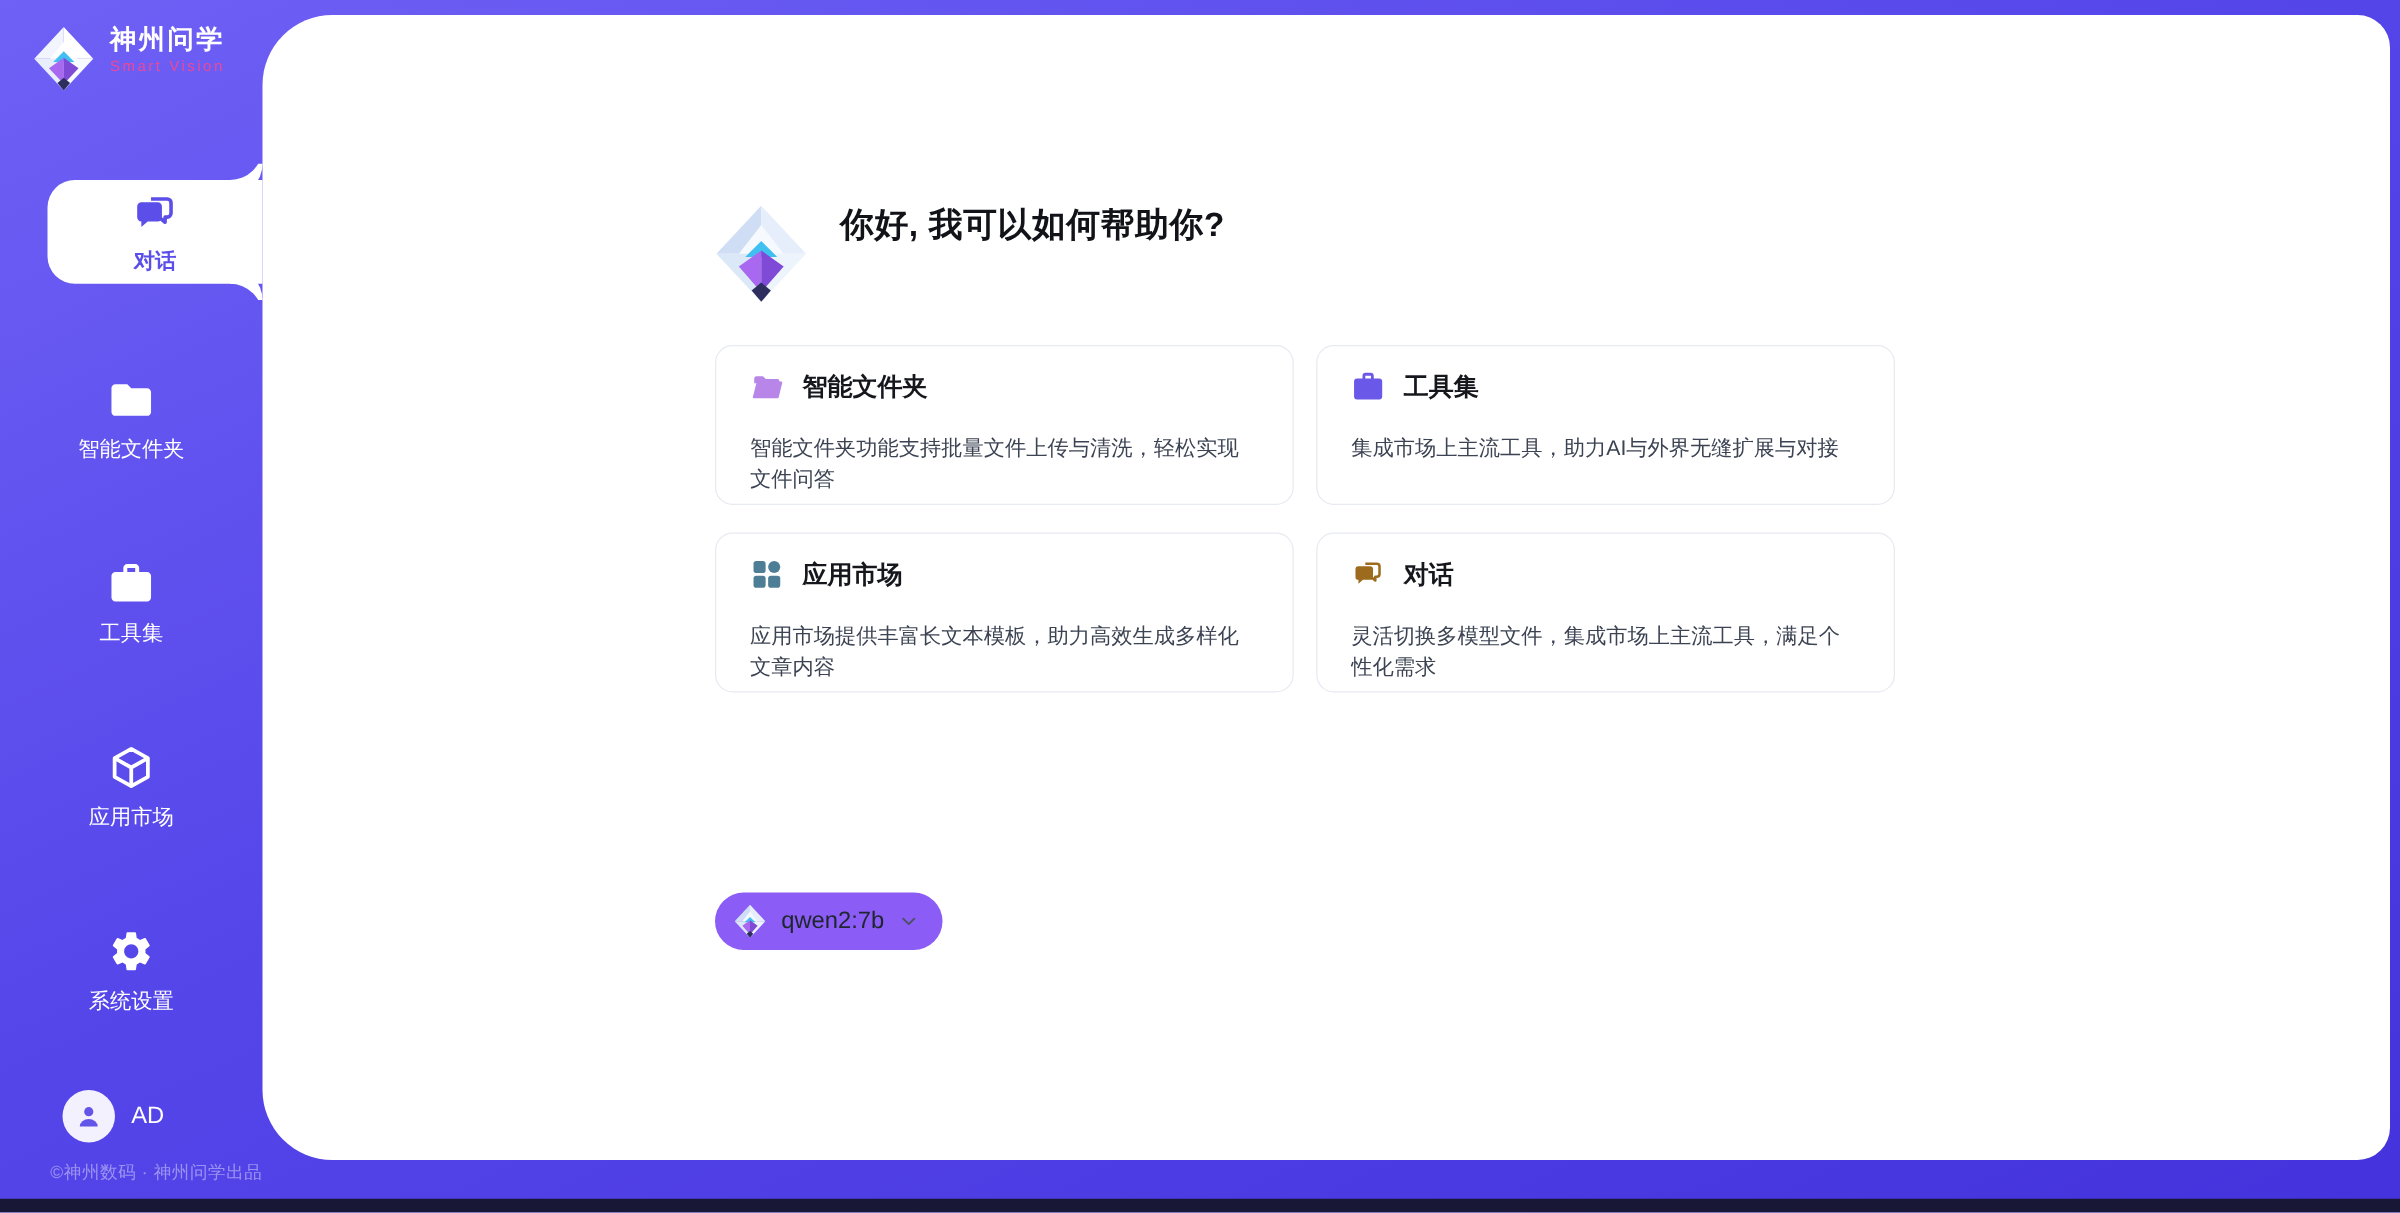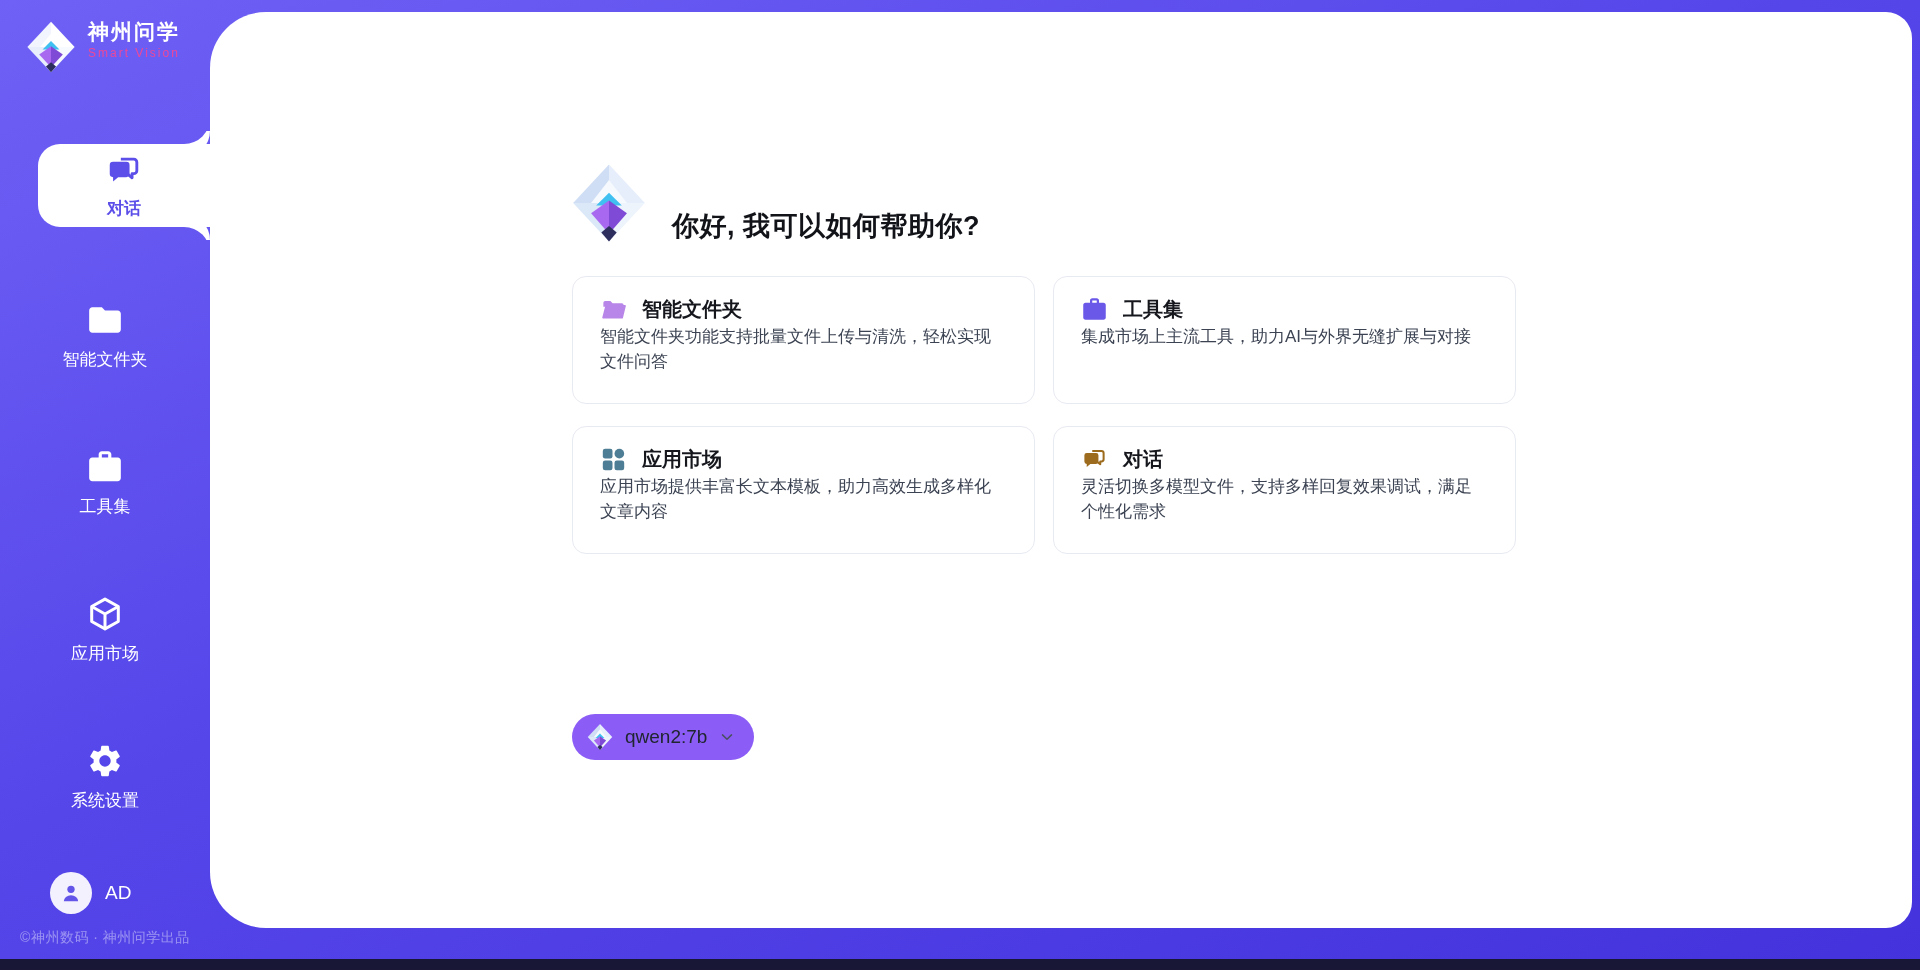--- a/index.html
+++ b/index.html
@@ -53,42 +53,42 @@
   .nav-item svg { width:38px; height:38px; }
   .nav-item .nav-label { color:#fff; font-size:17px; }
   .ni-1 { top:298px; } .ni-2 { top:445px; } .ni-3 { top:592px; } .ni-4 { top:739px; }
 
   .user-row { position:absolute; left:50px; top:872px; display:flex; align-items:center; gap:13px; cursor:pointer; }
   .avatar { width:42px; height:42px; border-radius:50%; background:#f4f1ff; display:flex; align-items:center; justify-content:center; }
   .avatar svg { width:26px; height:26px; }
   .user-name { color:#fff; font-size:19px; }
 
   .footer-note {
-    position:absolute; left:0; top:929px; width:210px; text-align:center;
+    position:absolute; left:0; top:929px; width:210px; text-align:right;
     color:rgba(255,255,255,0.42); font-size:14px; letter-spacing:0.5px; white-space:nowrap;
   }
 
   
-  .greeting-row { position:absolute; left:358px; top:150px; display:flex; align-items:flex-end; gap:22px; }
+  .greeting-row { position:absolute; left:358px; top:150px; display:flex; align-items:flex-start; gap:22px; }
   .greeting-row svg { width:82px; height:82px; }
   .greeting-text { font-size:27px; font-weight:bold; color:#111318; letter-spacing:0.5px; }
 
   
   .cards {
     position:absolute; left:362px; top:264px;
     display:grid; grid-template-columns:463px 463px; grid-auto-rows:128px; column-gap:18px; row-gap:22px;
   }
   .card {
     background:#fff; border:1.5px solid #e8eaf2; border-radius:14px;
     padding:19px 27px; cursor:pointer;
   }
   .card-head { display:flex; align-items:center; gap:15px; }
   .card-head svg { width:27px; height:27px; flex:0 0 auto; }
   .card-title { font-size:20px; font-weight:bold; color:#15171d; }
-  .card-desc { margin-top:2px; font-size:17px; line-height:1.45; color:#3c4352; }
+  .card-desc { margin-top:24px; font-size:17px; line-height:1.45; color:#3c4352; }
 
   
   .model-pill {
     position:absolute; left:362px; top:702px; height:46px;
     display:inline-flex; align-items:center; gap:11px; padding:0 18px 0 14px;
     background:#8b5cf6; border-radius:23px; cursor:pointer;
   }
   .model-pill .pill-logo { width:28px; height:28px; }
   .model-name { font-size:19px; color:#20262f; }
   .model-pill .chev { width:18px; height:18px; }
@@ -239,21 +239,21 @@
     </div>
 
     <div class="card">
       <div class="card-head">
         <svg viewBox="0 0 24 24">
           <path d="M10 4.5h8.2A1.9 1.9 0 0 1 20.1 6.4v5.4a1.9 1.9 0 0 1-1.9 1.9h-1.1v2.6l-3.1-2.6" fill="none" stroke-width="1.8" stroke-linejoin="round" style="stroke: rgb(157, 107, 29);"></path>
           <path d="M3 8.3a2.1 2.1 0 0 1 2.1-2.1h8.3a2.1 2.1 0 0 1 2.1 2.1v5.5a2.1 2.1 0 0 1-2.1 2.1H8.3l-3.2 2.8v-2.8h-.0A2.1 2.1 0 0 1 3 13.8z" style="fill: rgb(157, 107, 29);"></path>
         </svg>
         <span class="card-title">对话</span>
       </div>
-      <div class="card-desc">灵活切换多模型文件，支持多样回复效果调试，满足个性化需求</div>
+      <div class="card-desc">灵活切换多模型文件，集成市场上主流工具，满足个性化需求</div>
     </div>
 
   </div>
 
   <div class="model-pill">
     <svg class="pill-logo" viewBox="0 0 64 64">
       <polygon points="32,2 4,32 32,32" fill="#cfdef4"></polygon>
       <polygon points="32,2 60,32 32,32" fill="#e6eefb"></polygon>
       <polygon points="4,32 32,62 32,32" fill="#dbe8f8"></polygon>
       <polygon points="60,32 32,62 32,32" fill="#eef4fc"></polygon>

